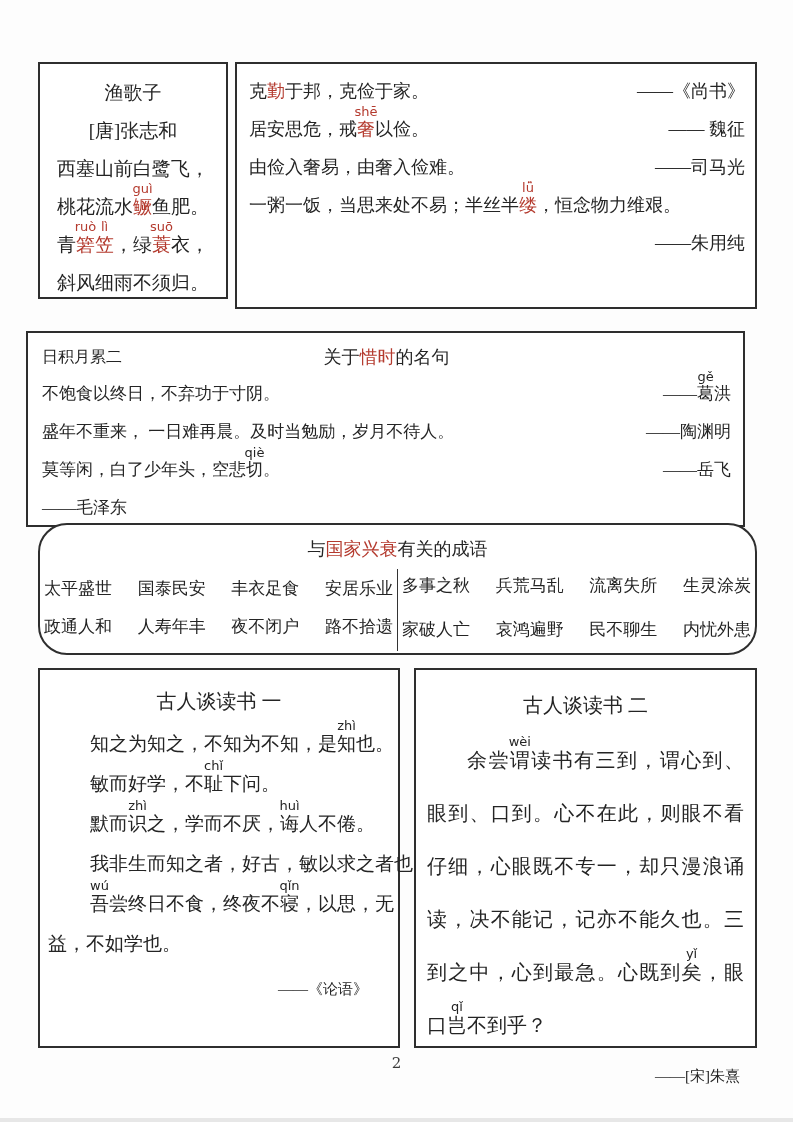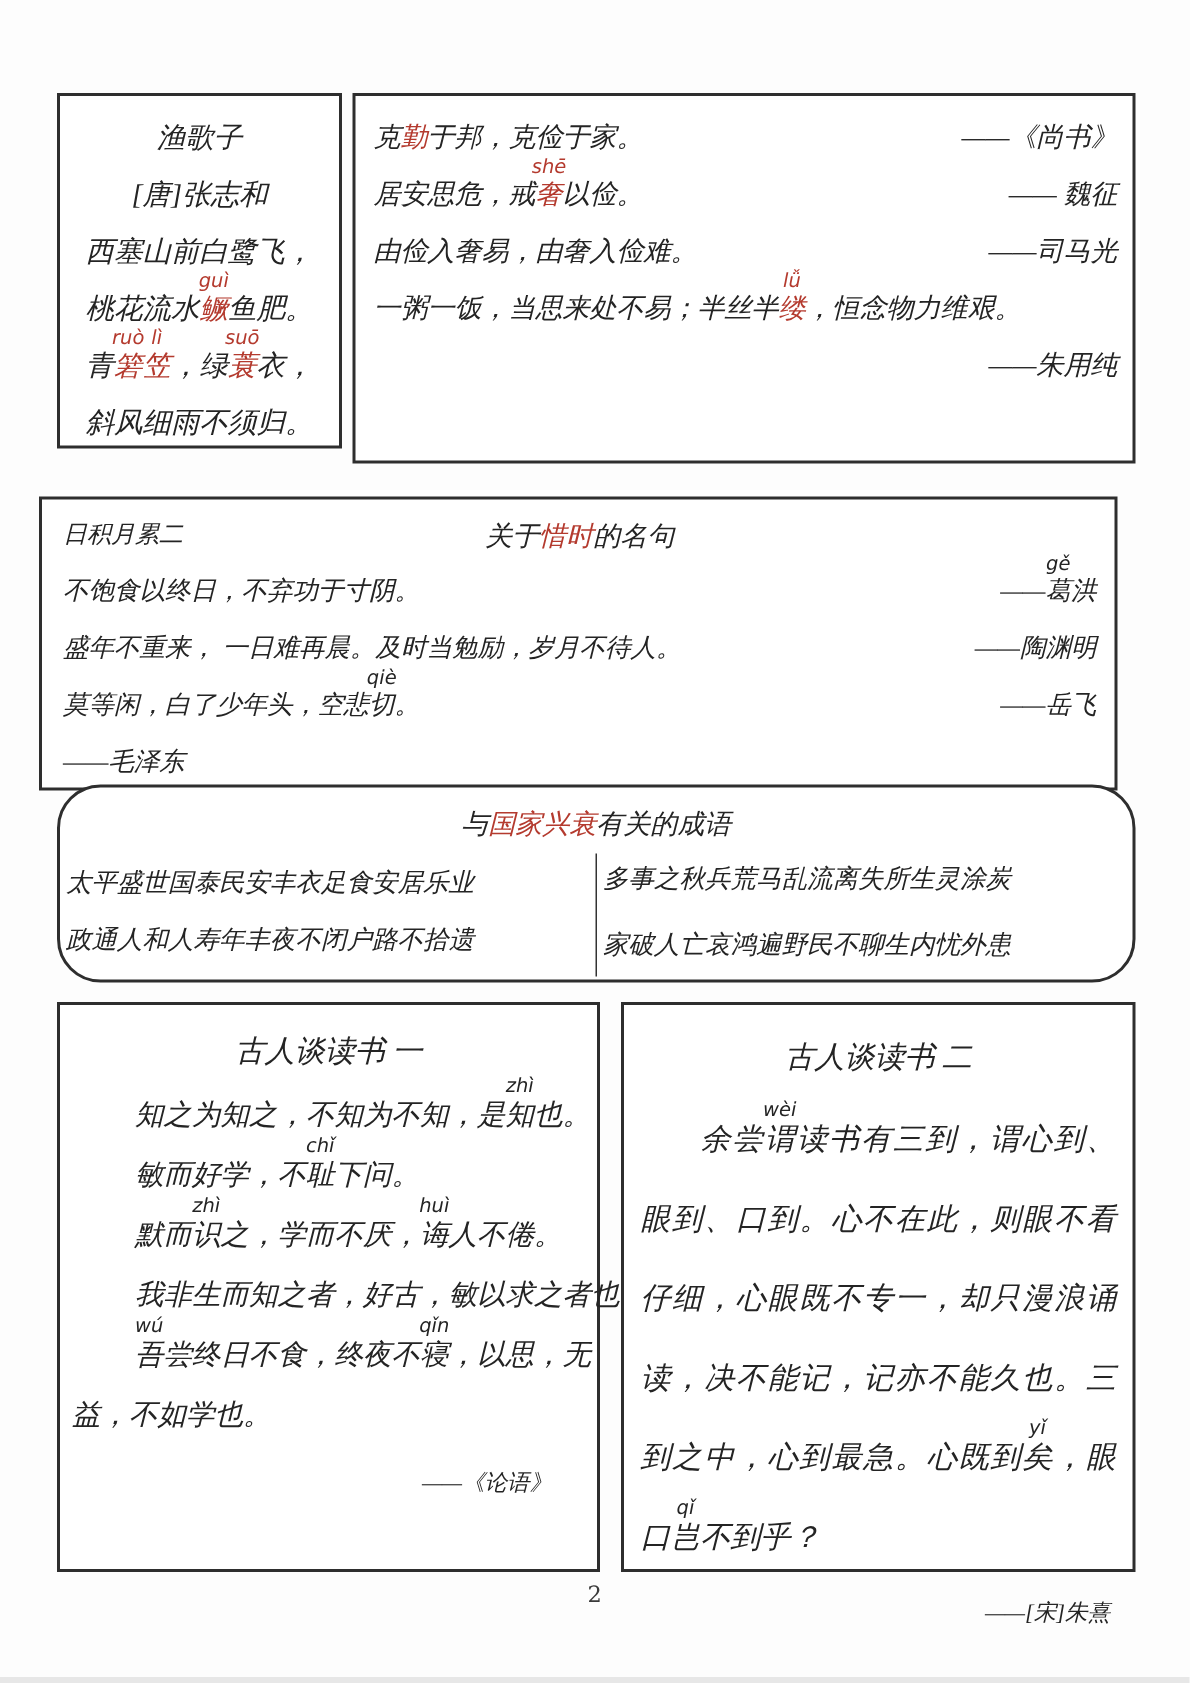--- a/index.html
+++ b/index.html
@@ -8,21 +8,20 @@
     position:relative;
     background:#fdfdfd;
     color:#242424;
     font-family:"Liberation Serif","DejaVu Serif",serif;
     overflow:hidden;
   }
   .box {
     position:absolute;
     border:2px solid #2e2e2e;
     background:#ffffff;
-    font-style:italic;
   }
   .red { color:#b43a2e; }
 
   
   ruby { position:relative; display:inline-block; line-height:normal; }
   ruby rt {
     position:absolute; left:50%; transform:translateX(-50%);
     top:-10px; display:block;
     font-family:"DejaVu Sans",sans-serif;
     font-size:13px; line-height:9px; white-space:nowrap;
@@ -47,21 +46,21 @@
   #daily2-box { left:26px; top:318px; width:719px; height:196px; padding:6px 12px 0 14px;margin-top:13px; }
   #daily2-box .sec-header { height:36px; line-height:36px; }
   #daily2-box .quote-row { height:38px; line-height:38px; font-size:17px; }
 
   
   #idioms-box { left:38px; top:523px; width:719px; height:132px;border-radius:29px; }
   .idioms-title { height:44px; line-height:48px; text-align:center; font-size:18px; }
   .idioms-grid { display:flex; height:82px; }
   .idioms-col { flex:1; display:flex; flex-direction:column; justify-content:space-around; padding:0 4px 6px 4px; }
   .idioms-col.right { border-left:1.5px solid #333;gap:12px; }
-  .idiom-row { display:flex; justify-content:flex-start; font-size:17px; white-space:nowrap; }
+  .idiom-row { display:flex; justify-content:space-between; font-size:17px; white-space:nowrap; }
 
   
   #reading1-box { left:38px; top:668px; width:362px; height:380px; padding:12px 8px 0 8px; }
   .r-title { text-align:center; font-size:20px; height:42px; line-height:38px; }
   .r-line { font-size:19px; height:40px; line-height:40px; white-space:nowrap; }
   .r-line.indent { padding-left:42px; }
   .r-source { text-align:right; font-size:15px; height:46px; line-height:50px; padding-right:22px; }
 
   #reading2-box { left:414px; top:668px; width:343px; height:380px; padding:14px 11px 0 11px; }
   #reading2-box .r-title { height:50px; line-height:42px; }

